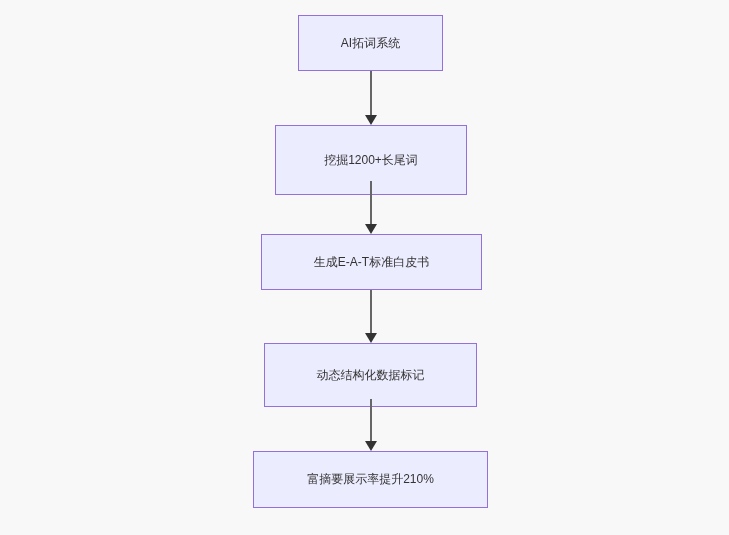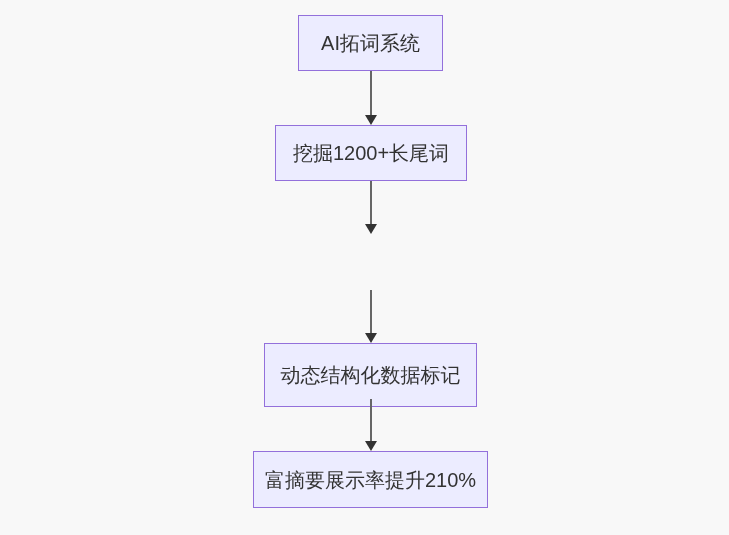--- a/index.html
+++ b/index.html
@@ -24,27 +24,27 @@
   }
   .node {
     position: absolute;
     box-sizing: border-box;
     display: flex;
     align-items: center;
     justify-content: center;
     background: var(--node-fill);
     border: 1px solid var(--node-border);
     color: var(--text-color);
-    font-size: 20px;
+    font-size: 12px;
     line-height: 1.2;
     text-align: center;
     white-space: nowrap;
   }
   .node-1 { left: 298px; top: 15px;  width: 145px; height: 56px; }
-  .node-2 { left: 275px; top: 125px; width: 192px; height: 56px; }
+  .node-2 { left: 275px; top: 125px; width: 192px; height: 70px; }
   .node-3 { left: 261px; top: 234px; width: 221px; height: 56px; }
   .node-4 { left: 264px; top: 343px; width: 213px; height: 64px; }
   .node-5 { left: 253px; top: 451px; width: 235px; height: 57px; }
 
   .arrow { position: absolute; left: 364px; width: 14px; }
   .arrow-1 { top: 71px;  height: 54px; }
   .arrow-2 { top: 181px; height: 53px; }
   .arrow-3 { top: 290px; height: 53px; }
   .arrow-4 { top: 399px; height: 52px; }
   .arrow-line {
@@ -79,20 +79,23 @@
 
   <div class="node node-2">
     <span>挖掘1200+长尾词</span>
   </div>
 
   <div class="arrow arrow-2">
     <div class="arrow-line"></div>
     <div class="arrow-head"></div>
   </div>
 
+  <div class="node node-3">
+    <span>生成E-A-T标准白皮书</span>
+  </div>
 
   <div class="arrow arrow-3">
     <div class="arrow-line"></div>
     <div class="arrow-head"></div>
   </div>
 
   <div class="node node-4">
     <span>动态结构化数据标记</span>
   </div>
 

